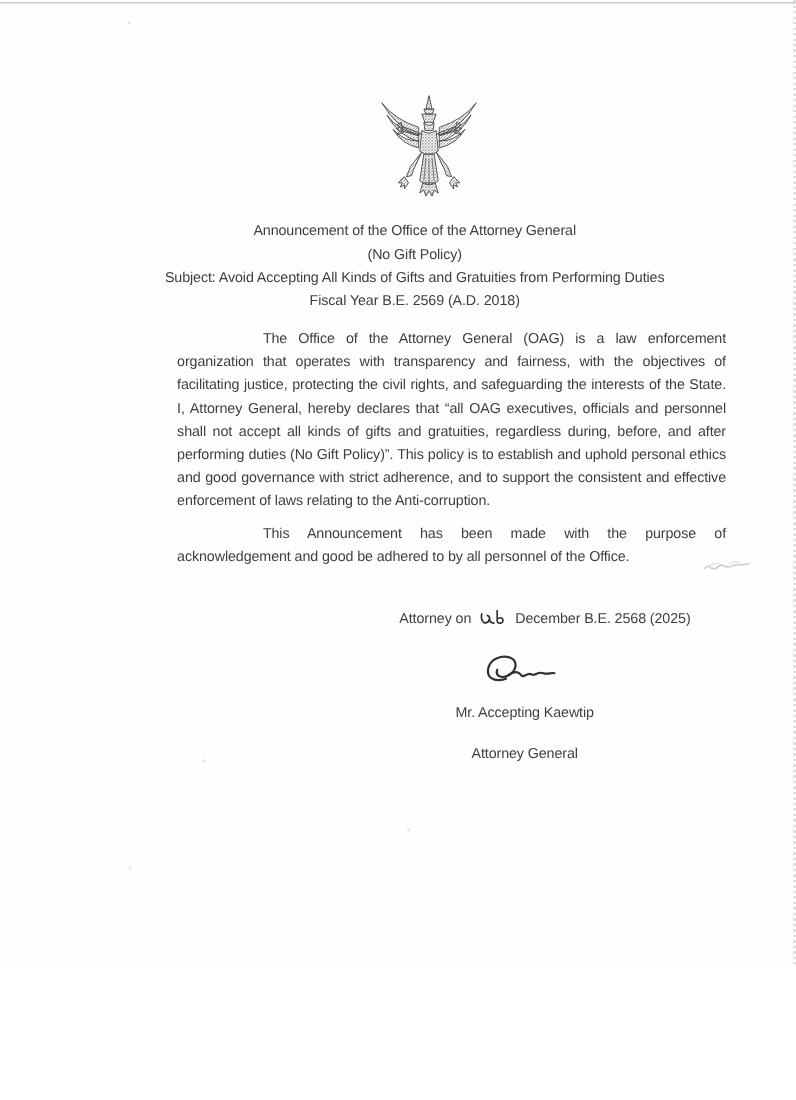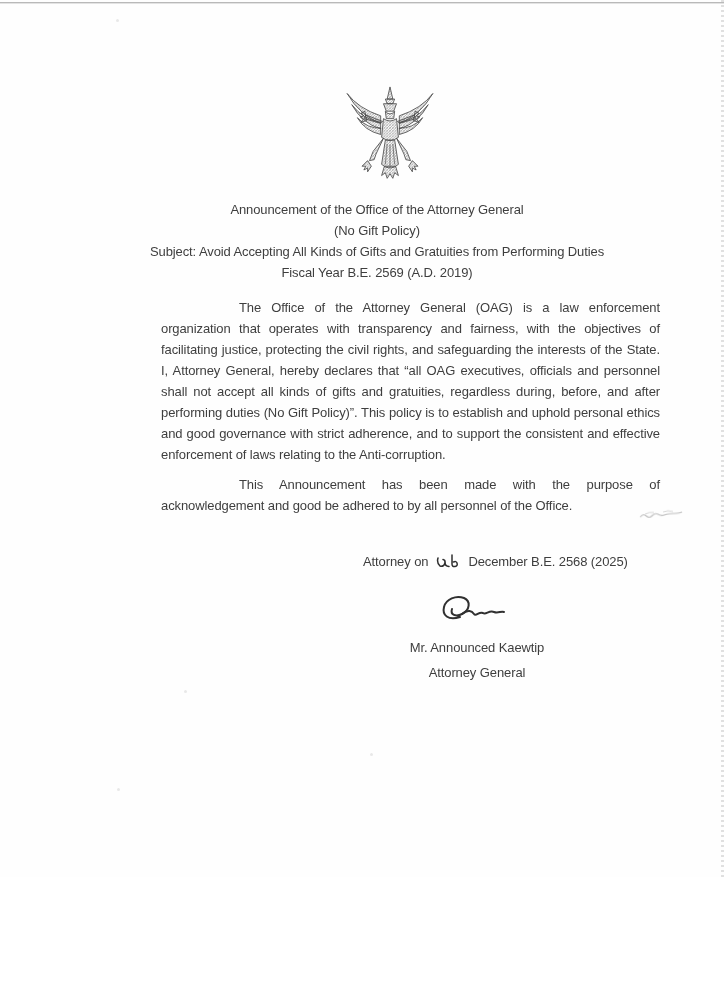--- a/index.html
+++ b/index.html
@@ -34,21 +34,21 @@
   .body-block{position:absolute;top:297px;left:127px;width:499px;text-align:justify;margin-left:34px;}
   .body-block p{margin:0;text-indent:78px;}
   .body-block p + p{margin-top:9px;}
   
   .announced{position:absolute;top:551px;left:363px;white-space:nowrap;}
   .day-svg{display:inline-block;vertical-align:-3px;margin:0 8px;}
   
   .sig-scribble{position:absolute;top:591px;left:438px;}
   .sig-block{position:absolute;top:637px;left:377px;width:200px;text-align:center;}
   .sig-block div{height:21px;}
-  .sig-block .role{margin-top:4px;}
+  .sig-block .role{margin-top:16px;}
 </style>
 </head>
 <body>
 
 <div class="page">
 
   <div class="top-edge"></div>
   <div class="top-edge2"></div>
   <div class="right-noise"></div>
   <div class="bottom-line"></div>
@@ -107,21 +107,21 @@
 
         <path d="M57 62 L55 84 M60 63 L60 86 M63 62 L65 84" fill="none" stroke-width="0.7"></path>
       </g>
     </svg>
   </div>
 
   <div class="title-block">
     <div class="title-line">Announcement of the Office of the Attorney General</div>
     <div class="title-line">(No Gift Policy)</div>
     <div class="title-line">Subject: Avoid Accepting All Kinds of Gifts and Gratuities from Performing Duties</div>
-    <div class="title-line">Fiscal Year B.E. 2569 (A.D. 2019)</div>
+    <div class="title-line">Fiscal Year B.E. 2569 (A.D. 2018)</div>
   </div>
 
   <div class="body-block">
     <p>The Office of the Attorney General (OAG) is a law enforcement organization that operates with transparency and fairness, with the objectives of facilitating justice, protecting the civil rights, and safeguarding the interests of the State. I, Attorney General, hereby declares that “all OAG executives, officials and personnel shall not accept all kinds of gifts and gratuities, regardless during, before, and after performing duties (No Gift Policy)”. This policy is to establish and uphold personal ethics and good governance with strict adherence, and to support the consistent and effective enforcement of laws relating to the Anti-corruption.</p>
     <p>This Announcement has been made with the purpose of acknowledgement and good be adhered to by all personnel of the Office.</p>
   </div>
 
   <div class="announced">
     <span>Attorney on</span><span class="day-svg" role="img" aria-label="๒๖">
       <svg width="24" height="16" viewBox="0 0 24 16">
@@ -137,17 +137,17 @@
   <div class="sig-scribble">
     <svg width="72" height="40" viewBox="0 0 72 40">
       <g fill="none" stroke="#303030" stroke-width="2" stroke-linecap="round">
         <path d="M22 26 C10 30 4 24 6 16 C8 8 18 4 26 7 C33 10 32 19 24 23 C18 26 12 24 14 18"></path>
         <path d="M24 23 C30 18 34 20 36 23 C38 26 41 20 45 22 C48 24 51 19 56 21 C60 22.5 63 20 66 21"></path>
       </g>
     </svg>
   </div>
 
   <div class="sig-block">
-    <div>Mr. Announced Kaewtip</div>
+    <div>Mr. Accepting Kaewtip</div>
     <div class="role">Attorney General</div>
   </div>
 
 </div>
 
 </body></html>

